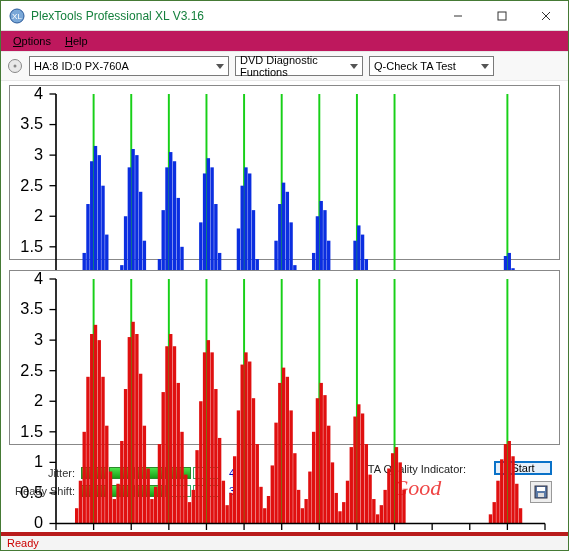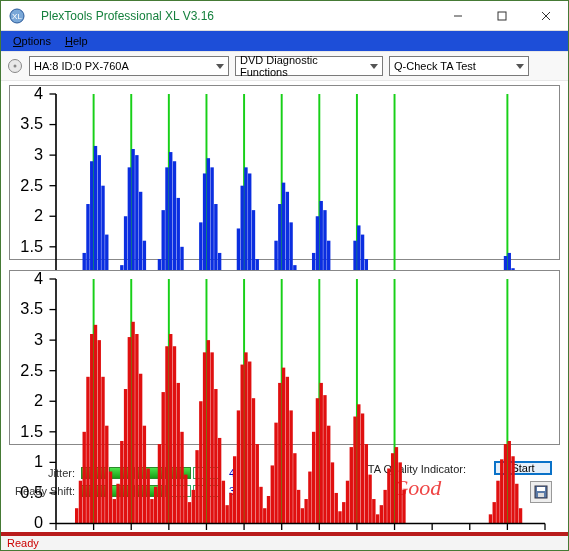--- a/index.html
+++ b/index.html
@@ -1,32 +1,32 @@
 <!DOCTYPE html>
 <html><head>
 <meta charset="utf-8">
 <style>
   * { box-sizing: border-box; margin: 0; padding: 0; }
   body { font-family: "Segoe UI", Tahoma, sans-serif; font-size: 11px; background: #fff; width: 569px; height: 551px; overflow: hidden; border: 1px solid #457a35; }
   .titlebar { height: 30px; background: #fff; display: flex; align-items: center; padding: 0 0 0 8px; border-bottom: 1px solid #ddd; }
-  .titlebar .app-icon { width: 16px; height: 16px; margin-right: 16px; display:inline-flex;align-items:center;justify-content:flex-end; }
+  .titlebar .app-icon { width: 16px; height: 16px; margin-right: 6px; display:inline-flex;align-items:center;justify-content:flex-end; }
   .titlebar .title { flex: 1; font-size: 12px; color: #15803d; }
   .win-btns { display: flex; height: 100%; }
   .win-btn { width: 44px; height: 100%; display: flex; align-items:center; justify-content:center; color:#333; }
   .win-btn.close { }
-  .menubar { height: 20px; padding: 0 6px; display:flex; align-items:center; gap: 2px; background:#1d4ed8;}
+  .menubar { height: 20px; padding: 0 6px; display:flex; align-items:center; gap: 2px; background:#be185d;}
   .menu-item { padding: 2px 6px; }
   .menu-item .ul { text-decoration: underline; }
   .toolbar-row { display:flex; align-items:center; gap:6px; padding: 4px 6px 4px 6px; background:#f8f8f8; border-top:1px solid #e8e8e8; border-bottom:1px solid #e8e8e8;}
   .drive-icon { width:16px;height:16px;display:inline-flex;align-items:center;justify-content:center;}
   .sel { height:20px; border:1px solid #7a7a7a; background:#fff; display:flex; align-items:center; padding:0 18px 0 4px; position:relative; font-size:11px; }
   .sel::after { content:""; position:absolute; right:4px; top:7px; border-left:4px solid transparent;border-right:4px solid transparent;border-top:5px solid #555;}
   .sel.drive { width:200px; }
-  .sel.func { width:148px; }
-  .sel.test { width:140px; }
+  .sel.func { width:128px; }
+  .sel.test { width:125px; }
   .charts { padding: 4px 8px 0 8px; }
   .chart-box { border:1px solid #888; height:175px; position:relative; background:#fff; margin-bottom:10px;}
   .plot { position:absolute; left:46px; right:14px; top:8px; bottom:24px; }
   .bottom-panel { display:flex; align-items:center; padding:6px 16px 2px 10px; gap: 8px; }
   .meters { display:flex; flex-direction:column; gap:6px; }
   .meter-row { display:flex; align-items:center; gap:6px; }
   .meter-label { width:64px; text-align:right; color:#333; }
   .meter-bars { display:flex; gap:2px; }
   .meter-seg { width:26px; height:12px; border:1px solid #3a6; background:#fff;}
   .meter-seg.fill { background: linear-gradient(#4be24b,#18a018); border-color:#2a8a2a; }

